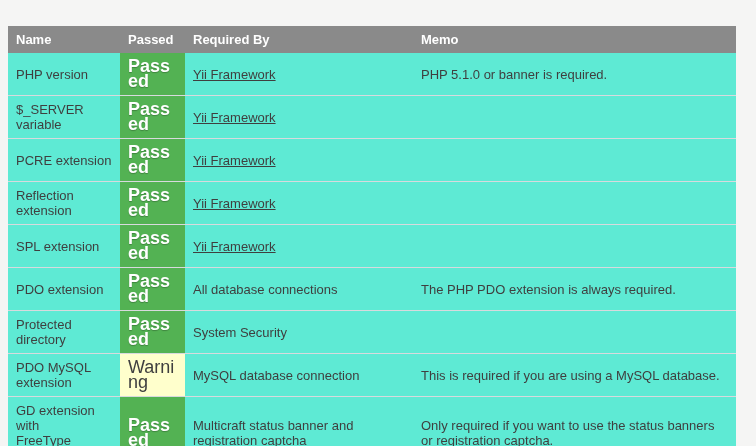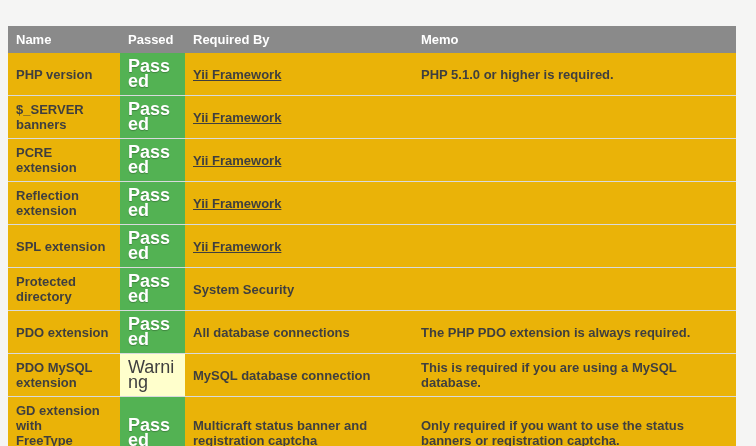--- a/index.html
+++ b/index.html
@@ -31,27 +31,26 @@
     background: #8a8a8a;
     color: #ffffff;
     font-weight: bold;
     text-align: left;
     padding: 6px 8px 6px;
     font-size: 13px;
     line-height: 15px;
     vertical-align: middle;
   }
   tbody td {
-    background: #eab308;
+    background: #5eead4;
     border-bottom: 1px solid #d8dadd;
     padding: 6px 8px;
     line-height: 15px;
     vertical-align: middle;
     word-wrap: break-word;
-    font-weight: bold;
   }
   td.name-cell {
     white-space: pre-line;
   }
   td.result-cell {
     font-size: 18px;
   }
   td.result-cell.result-passed {
     background: #53b253;
     color: #ffffff;
@@ -87,24 +86,24 @@
         <th>Passed</th>
         <th>Required By</th>
         <th>Memo</th>
       </tr>
     </thead>
     <tbody>
         <tr>
     <td class="name-cell">PHP version</td>
     <td class="result-cell result-passed">Passed</td>
     <td class="reqby-cell"><a href="#">Yii Framework</a></td>
-    <td class="memo-cell">PHP 5.1.0 or higher is required.</td>
+    <td class="memo-cell">PHP 5.1.0 or banner is required.</td>
   </tr>
         <tr>
-    <td class="name-cell">$_SERVER banners</td>
+    <td class="name-cell">$_SERVER variable</td>
     <td class="result-cell result-passed">Passed</td>
     <td class="reqby-cell"><a href="#">Yii Framework</a></td>
     <td class="memo-cell"></td>
   </tr>
         <tr>
     <td class="name-cell">PCRE extension</td>
     <td class="result-cell result-passed">Passed</td>
     <td class="reqby-cell"><a href="#">Yii Framework</a></td>
     <td class="memo-cell"></td>
   </tr>
@@ -114,30 +113,30 @@
     <td class="reqby-cell"><a href="#">Yii Framework</a></td>
     <td class="memo-cell"></td>
   </tr>
         <tr>
     <td class="name-cell">SPL extension</td>
     <td class="result-cell result-passed">Passed</td>
     <td class="reqby-cell"><a href="#">Yii Framework</a></td>
     <td class="memo-cell"></td>
   </tr>
         <tr>
+    <td class="name-cell">PDO extension</td>
+    <td class="result-cell result-passed">Passed</td>
+    <td class="reqby-cell">All database connections</td>
+    <td class="memo-cell">The PHP PDO extension is always required.</td>
+  </tr>
+        <tr>
     <td class="name-cell">Protected directory</td>
     <td class="result-cell result-passed">Passed</td>
     <td class="reqby-cell">System Security</td>
     <td class="memo-cell"></td>
-  </tr>
-        <tr>
-    <td class="name-cell">PDO extension</td>
-    <td class="result-cell result-passed">Passed</td>
-    <td class="reqby-cell">All database connections</td>
-    <td class="memo-cell">The PHP PDO extension is always required.</td>
   </tr>
         <tr>
     <td class="name-cell">PDO MySQL extension</td>
     <td class="result-cell result-warning">Warning</td>
     <td class="reqby-cell">MySQL database connection</td>
     <td class="memo-cell">This is required if you are using a MySQL database.</td>
   </tr>
         <tr>
     <td class="name-cell">GD extension
 with

